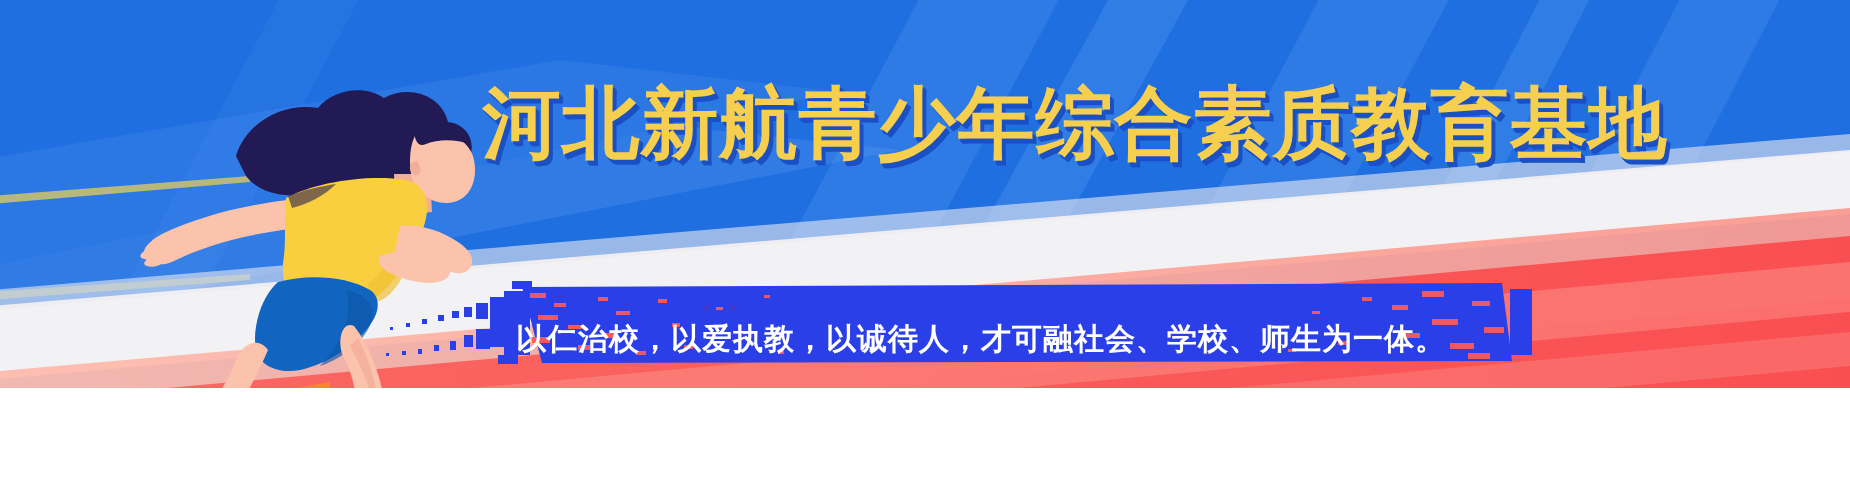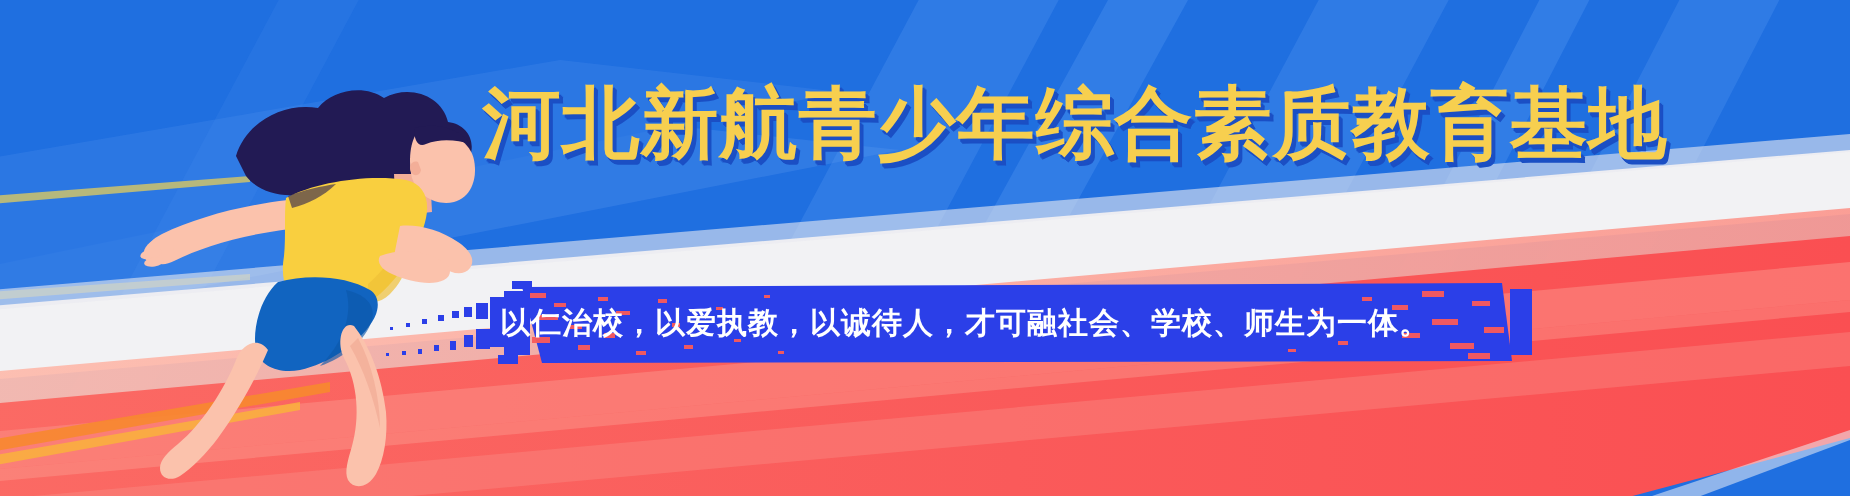--- a/index.html
+++ b/index.html
@@ -8,21 +8,21 @@
     padding: 0;
     background: #ffffff;
   }
   body {
     font-family: "Liberation Sans", "DejaVu Sans", sans-serif;
   }
 
   #banner {
     position: relative;
     width: 1850px;
-    height: 496px;
+    height: 388px;
     overflow: hidden;
     background: #0369a1;
   }
 
   
   #bg-svg {
     position: absolute;
     inset: 0;
     width: 1850px;
     height: 500px;
@@ -73,21 +73,21 @@
   }
   #subtitle-text {
     position: absolute;
     left: 48px;
     top: 0;
     width: 1090px;
     height: 84px;
     display: flex;
     align-items: center;
     justify-content: center;
-    margin: 0;
+    margin: 16px;
     font-size: 30px;
     font-weight: 700;
     letter-spacing: 1px;
     color: #ffffff;
     font-family: "DejaVu Sans", "Liberation Sans", sans-serif;
     white-space: nowrap;
   }
 
   
   #runner {

